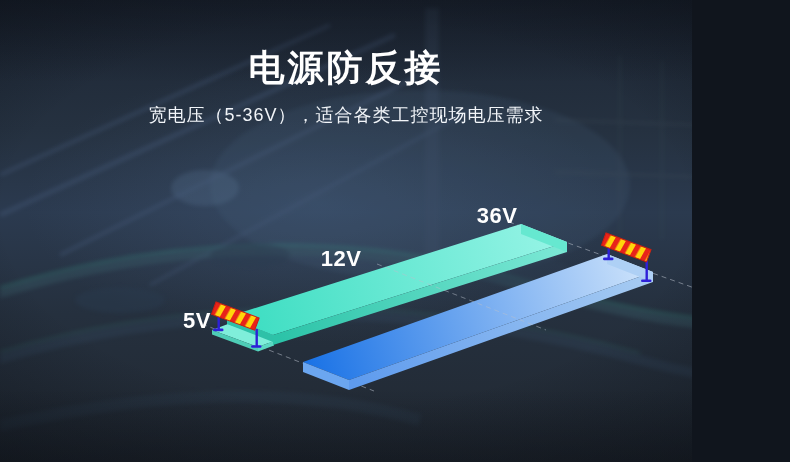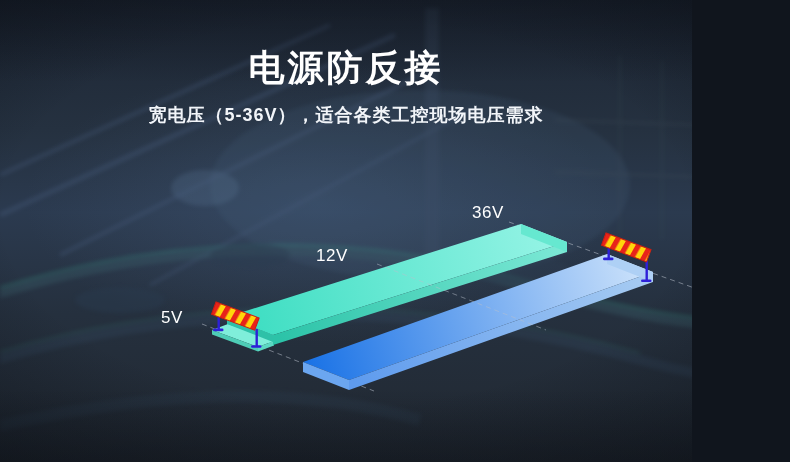--- a/index.html
+++ b/index.html
@@ -18,27 +18,27 @@
       linear-gradient(0deg, rgba(8,11,17,.30) 0%, rgba(8,11,17,0) 16%),
       radial-gradient(ellipse 90% 75% at 50% 46%, rgba(0,0,0,0) 55%, rgba(9,13,19,.55) 100%);
   }
   .scene{position:absolute;left:0;top:0;}
   .title{
     position:absolute;left:0;right:0;top:44px;text-align:center;
     color:#ffffff;font-size:36px;font-weight:bold;letter-spacing:3px;
   }
   .subtitle{
     position:absolute;left:0;right:0;top:103px;text-align:center;
-    color:#f2f5f9;font-size:18px;font-weight:bold;letter-spacing:1px;
+    color:#f2f5f9;font-size:18px;font-weight:normal;letter-spacing:1px;
   }
   .vlabel{
-    position:absolute;width:50px;text-align:left;color:#ffffff;
-    font-size:17px;font-weight:400;letter-spacing:.5px;
+    position:absolute;width:50px;text-align:center;color:#ffffff;
+    font-size:22px;font-weight:700;letter-spacing:.5px;
   }
-  .vlabel.v5 {left:161px;top:308px;}
+  .vlabel.v5 {left:172px;top:308px;}
   .vlabel.v12{left:316px;top:246px;}
   .vlabel.v36{left:472px;top:203px;}
 </style>
 </head>
 <body>
 
 <div id="stage">
 
   <svg class="factory" width="790" height="462" viewBox="0 0 790 462" aria-hidden="true">
     <ellipse cx="420" cy="185" rx="210" ry="95" fill="#51708f" opacity="0.16"></ellipse>

